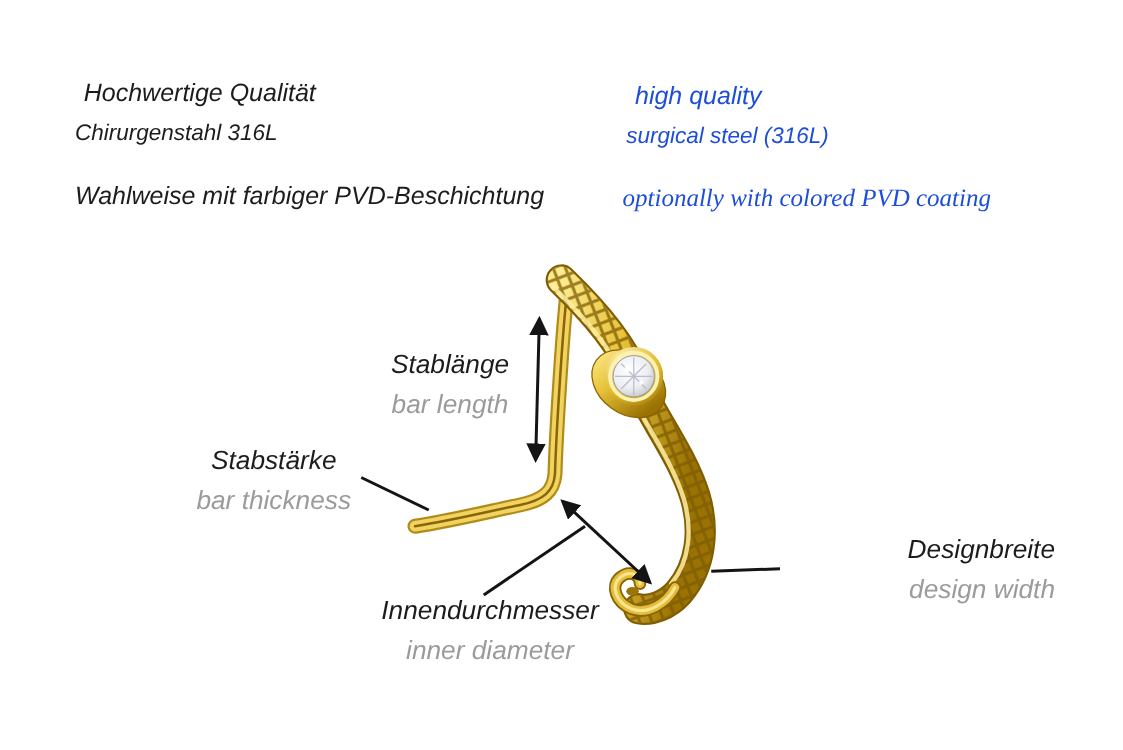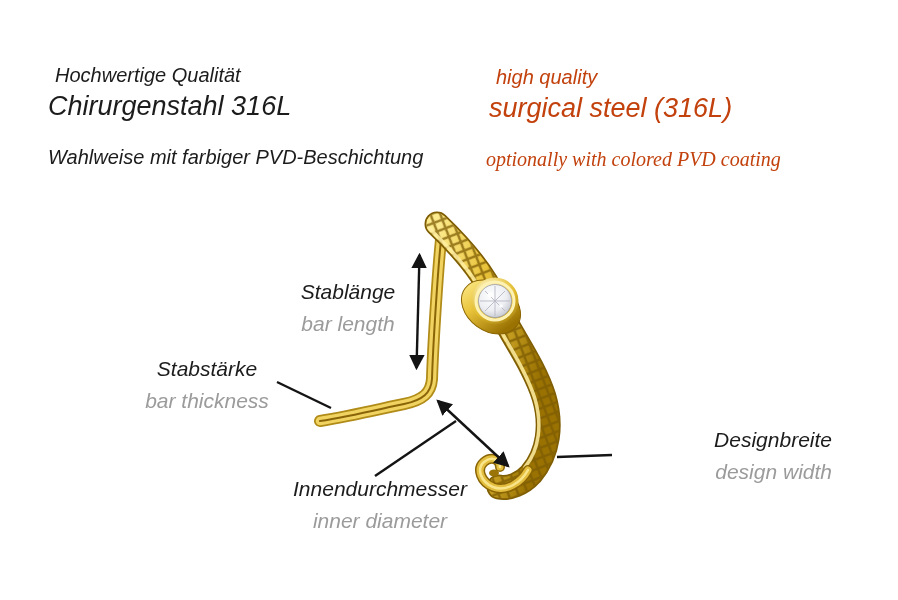--- a/index.html
+++ b/index.html
@@ -3,29 +3,29 @@
 <meta charset="utf-8">
 <style>
   html, body { margin: 0; padding: 0; }
   body {
     width: 898px; height: 600px;
     background: #ffffff;
     font-family: "Liberation Sans", sans-serif;
     overflow: hidden;
     position: relative;
   }
-  .canvas { position: absolute; left: 0; top: 0; width: 734px; height: 600px; }
+  .canvas { position: absolute; left: 12px; top: 0; width: 734px; height: 600px; }
   svg.diagram { position: absolute; left: 0; top: 0; }
 
   
   .hdr { position: absolute; font-style: italic; white-space: nowrap; }
   .hdr-de { left: 48px; top: 64px; color: #1c1c1c; }
-  .hdr-en { left: 486px; top: 66px; color: #c2410c; }
+  .hdr-en { left: 486px; top: 66px; color: #1d4ed8; }
   .hdr .l1 { font-size: 20px; line-height: 23px; padding-left: 7px; }
-  .hdr .l2 { font-size: 27px; line-height: 31px; margin-top: 4px; }
+  .hdr .l2 { font-size: 18px; line-height: 31px; margin-top: 4px; }
   .hdr .l3 { font-size: 20px; line-height: 23px; margin-top: 24px; }
   .hdr-en .l1 { padding-left: 10px; }
   .hdr-en .l2 { padding-left: 3px; }
   .hdr-en .l3 { padding-left: 0; font-family: Liberation Serif, serif; }
 
   
   .lbl { position: absolute; font-style: italic; white-space: nowrap; }
   .lbl .de { font-size: 21px; line-height: 24px; color: #1c1c1c; }
   .lbl .en { font-size: 21px; line-height: 24px; color: #9b9b9b; margin-top: 8px; }
   .lbl-center { text-align: center; }

